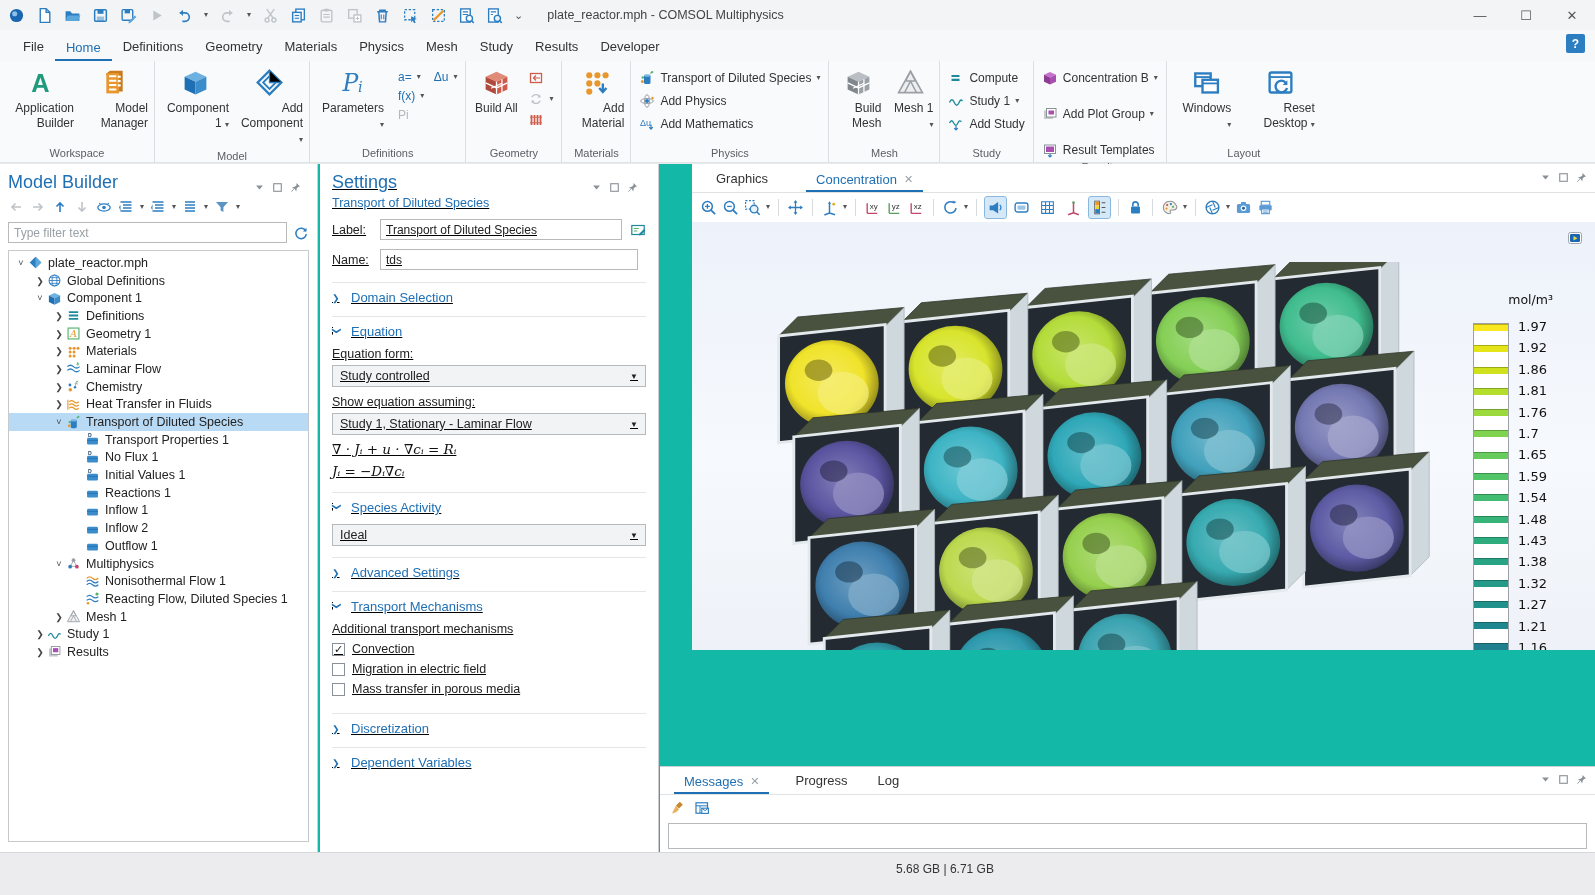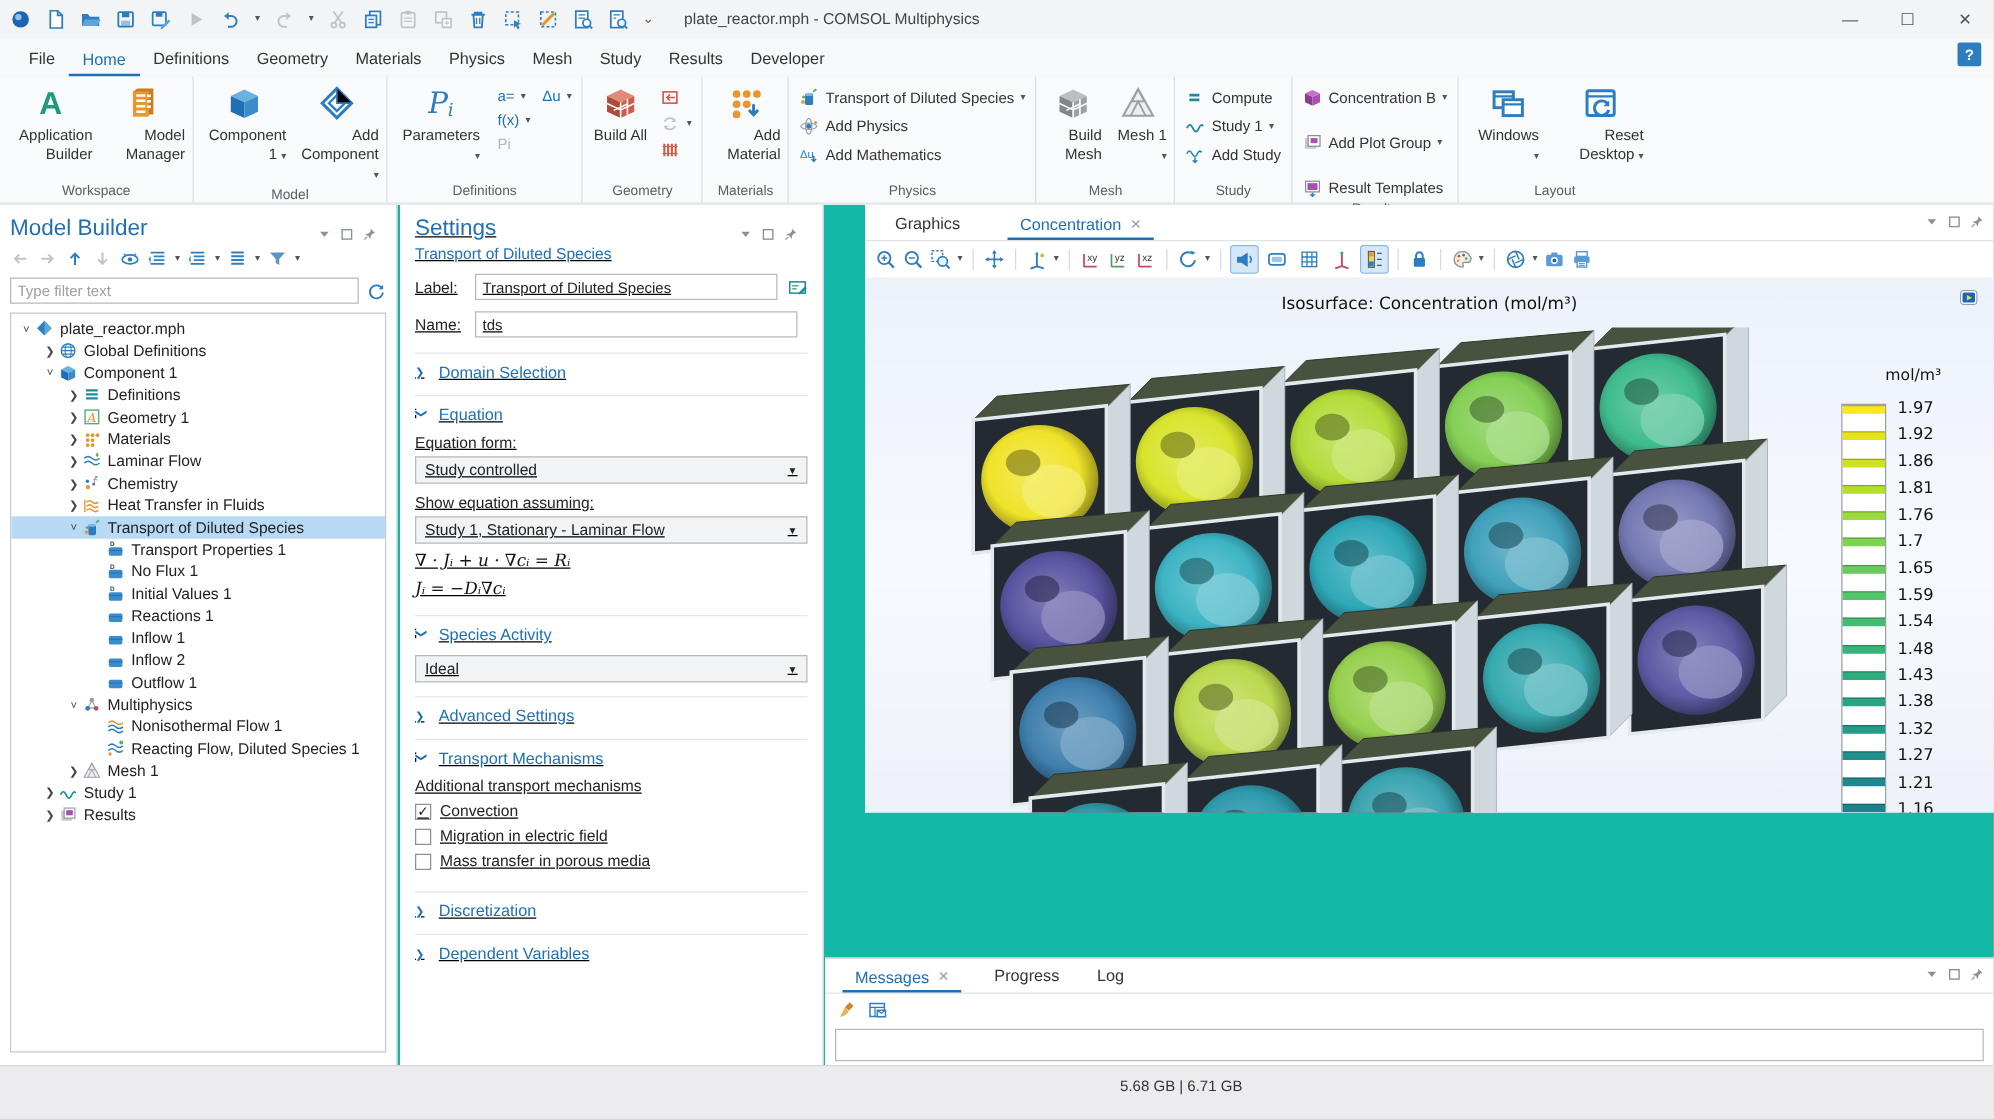--- a/index.html
+++ b/index.html
@@ -1181,21 +1181,20 @@
       <span class="ic">
           <svg viewBox="0 0 16 16" xmlns="http://www.w3.org/2000/svg">
             <rect x="4" y="2.2" width="8" height="3.6" fill="#fff" stroke="#5b9bd5" stroke-width="1.1"></rect>
             <rect x="2.2" y="5.8" width="11.6" height="5" rx="1" fill="#5b9bd5"></rect>
             <rect x="4.4" y="9.4" width="7.2" height="4.4" fill="#fff" stroke="#5b9bd5" stroke-width="1.1"></rect>
             <path d="M5.8 11.2h4.4M5.8 12.6h4.4" stroke="#5b9bd5" stroke-width=".8"></path>
           </svg>
         </span>
     </div>
     <div id="plot">
-      <div id="plot-title">Isosurface: Concentration (mol/m³)</div>
       <span id="plot-corner" class="ic">
           <svg viewBox="0 0 16 16" xmlns="http://www.w3.org/2000/svg">
             <rect x="1.5" y="2.5" width="13" height="11" rx="2" fill="#fff" stroke="#8a9098" stroke-width=".8"></rect>
             <rect x="3" y="4" width="10" height="8" rx="1.2" fill="#1b66b0"></rect>
             <path d="M6.5 6l4 2.2-4 2.2z" fill="#e8dc50"></path>
           </svg>
         </span>
       <svg id="scene" viewBox="0 0 820 520">
           <defs>
             <radialGradient id="g0" cx="45%" cy="45%" r="65%">

